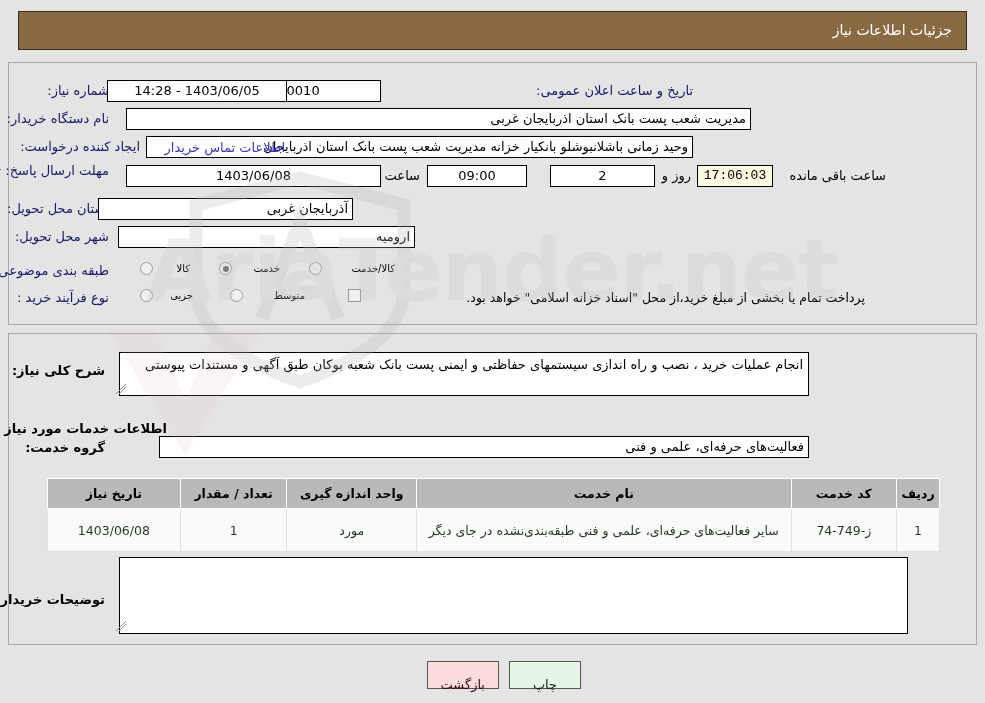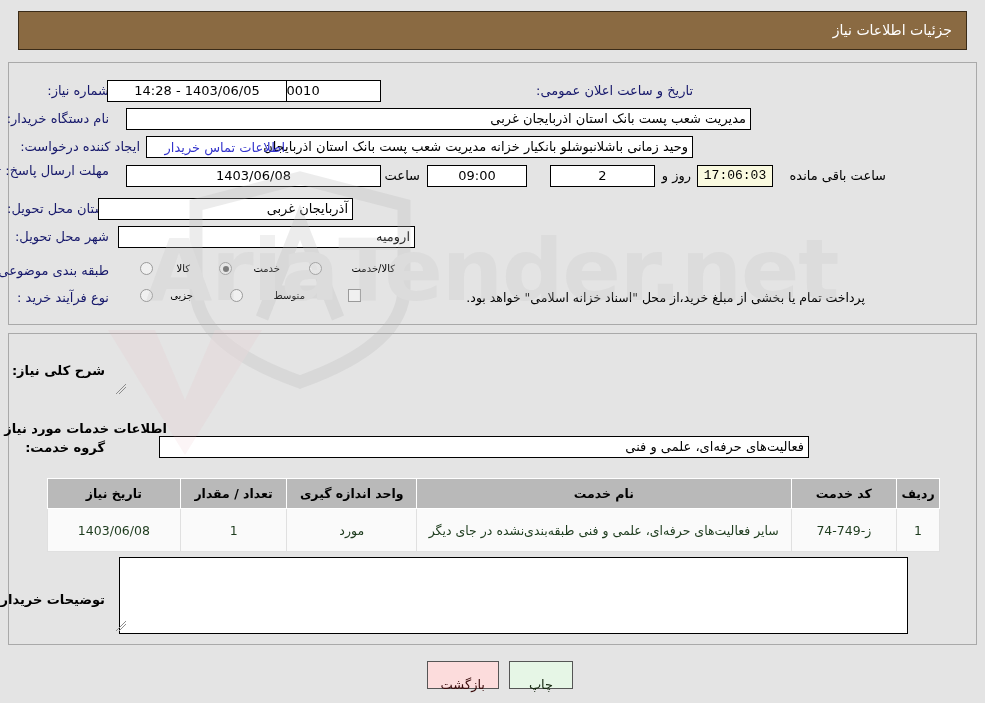--- a/index.html
+++ b/index.html
@@ -205,21 +205,21 @@
     height: 22px;
     border: 1px solid #555555;
     box-sizing: border-box;
     font-size: 13px;
     font-family: "DejaVu Sans", "Liberation Sans", sans-serif;
     line-height: 20px;
     text-align: center;
     cursor: pointer;
     padding: 13px;
   }
-  #btn-print  { left: 509px; top: 661px; width: 64px; background: #e6f6e6; color: #15270f; }
+  #btn-print  { left: 509px; top: 661px; width: 72px; background: #e6f6e6; color: #15270f; }
   #btn-back   { left: 427px; top: 661px; width: 72px; background: #fcdcdc; color: #3a0c0c; }
 </style>
 </head>
 <body>
 
 <div id="page">
 
   <svg class="watermark" viewBox="0 0 985 703" xmlns="http://www.w3.org/2000/svg">
     <g opacity="0.26">
 
@@ -284,20 +284,21 @@
 
   <div class="radio" style="right:742px; top:289px;"></div>
   <div class="radio-label" style="right:680px; top:288px;">متوسط</div>
 
   <div class="checkbox" style="right:624px; top:289px;"></div>
   <div class="plain-text" style="right:120px; top:288px; font-size:12.5px;">پرداخت تمام یا بخشی از مبلغ خرید،از محل "اسناد خزانه اسلامی" خواهد بود.</div>
 
   <div class="panel" id="panel-bottom"></div>
 
   <div class="sec-head" style="right:880px; top:363px;">شرح کلی نیاز:</div>
+  <div class="tarea" style="right:176px; top:352px; width:690px; height:44px;">انجام عملیات خرید ، نصب و راه اندازی سیستمهای حفاظتی و ایمنی پست بانک شعبه بوکان طبق آگهی و مستندات پیوستی</div>
   <svg class="resize-grip" style="right:858px; top:383px;" viewBox="0 0 12 12">
     <line x1="1" y1="11" x2="11" y2="1" stroke="#8c8c8c" stroke-width="1"></line>
     <line x1="4" y1="11" x2="11" y2="4" stroke="#8c8c8c" stroke-width="1"></line>
   </svg>
 
   <div class="sec-head" style="right:818px; top:421px;">اطلاعات خدمات مورد نیاز</div>
 
   <div class="sec-head" style="right:880px; top:440px;">گروه خدمت:</div>
   <div class="txtbox rtl-right" style="right:176px; top:436px; width:650px;">فعالیت‌های حرفه‌ای، علمی و فنی</div>
 

